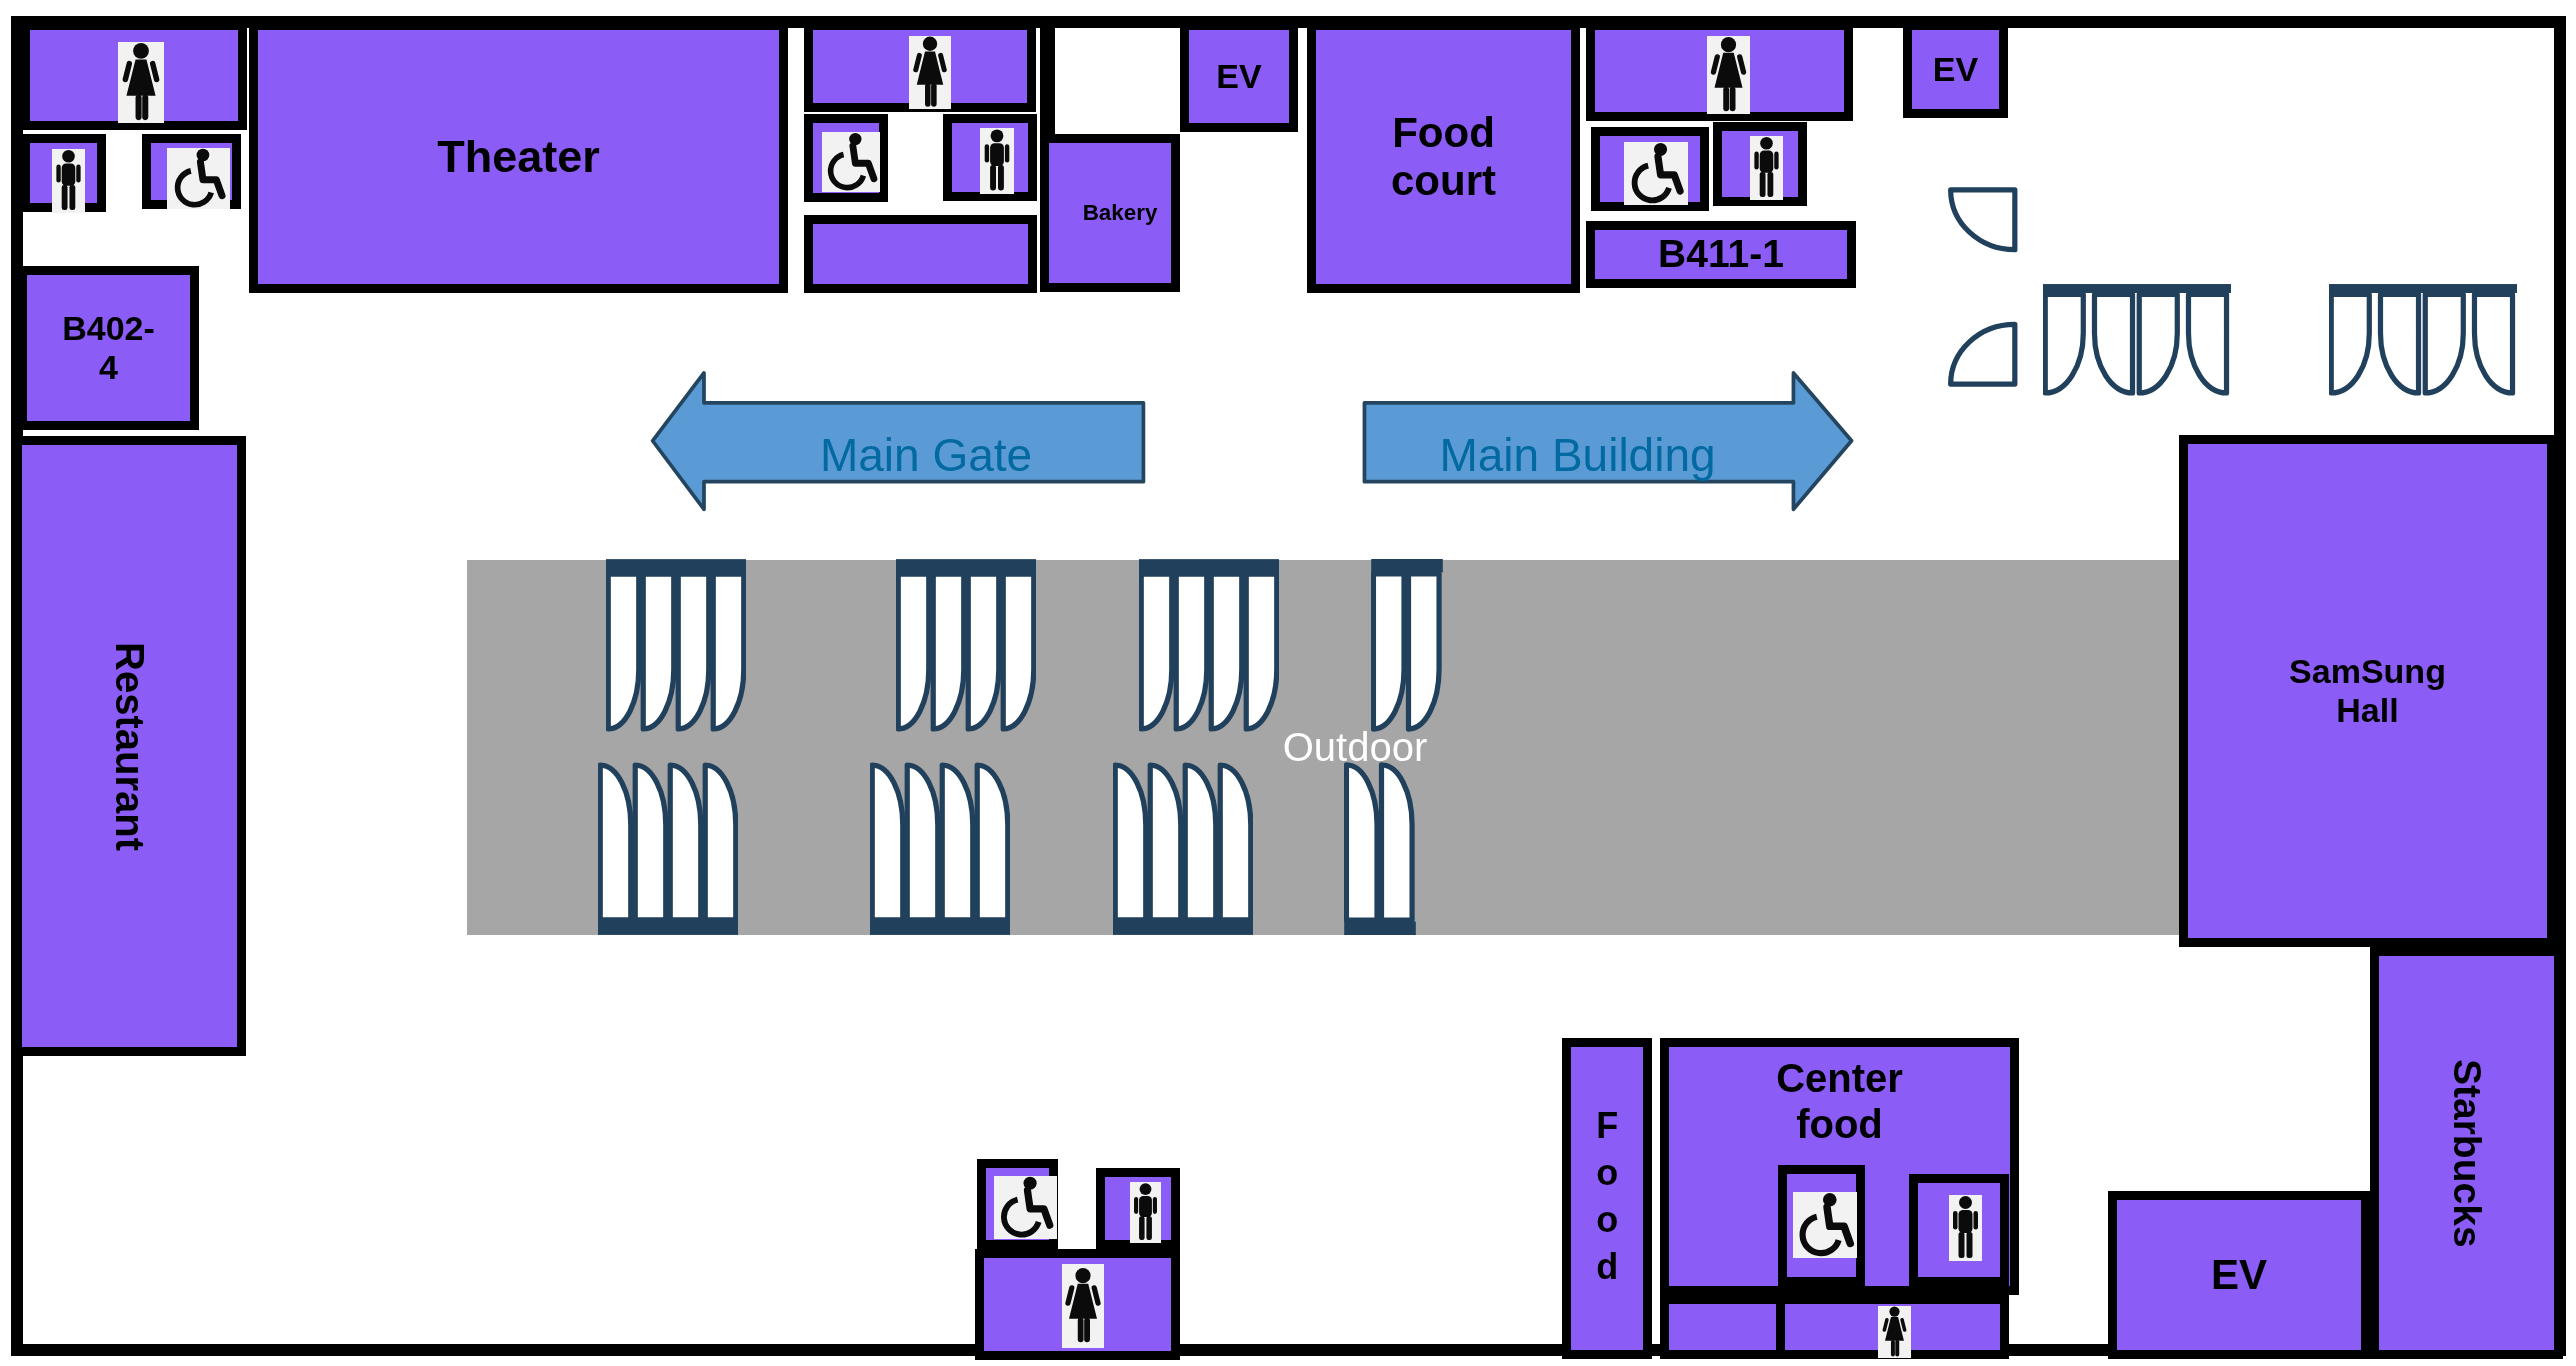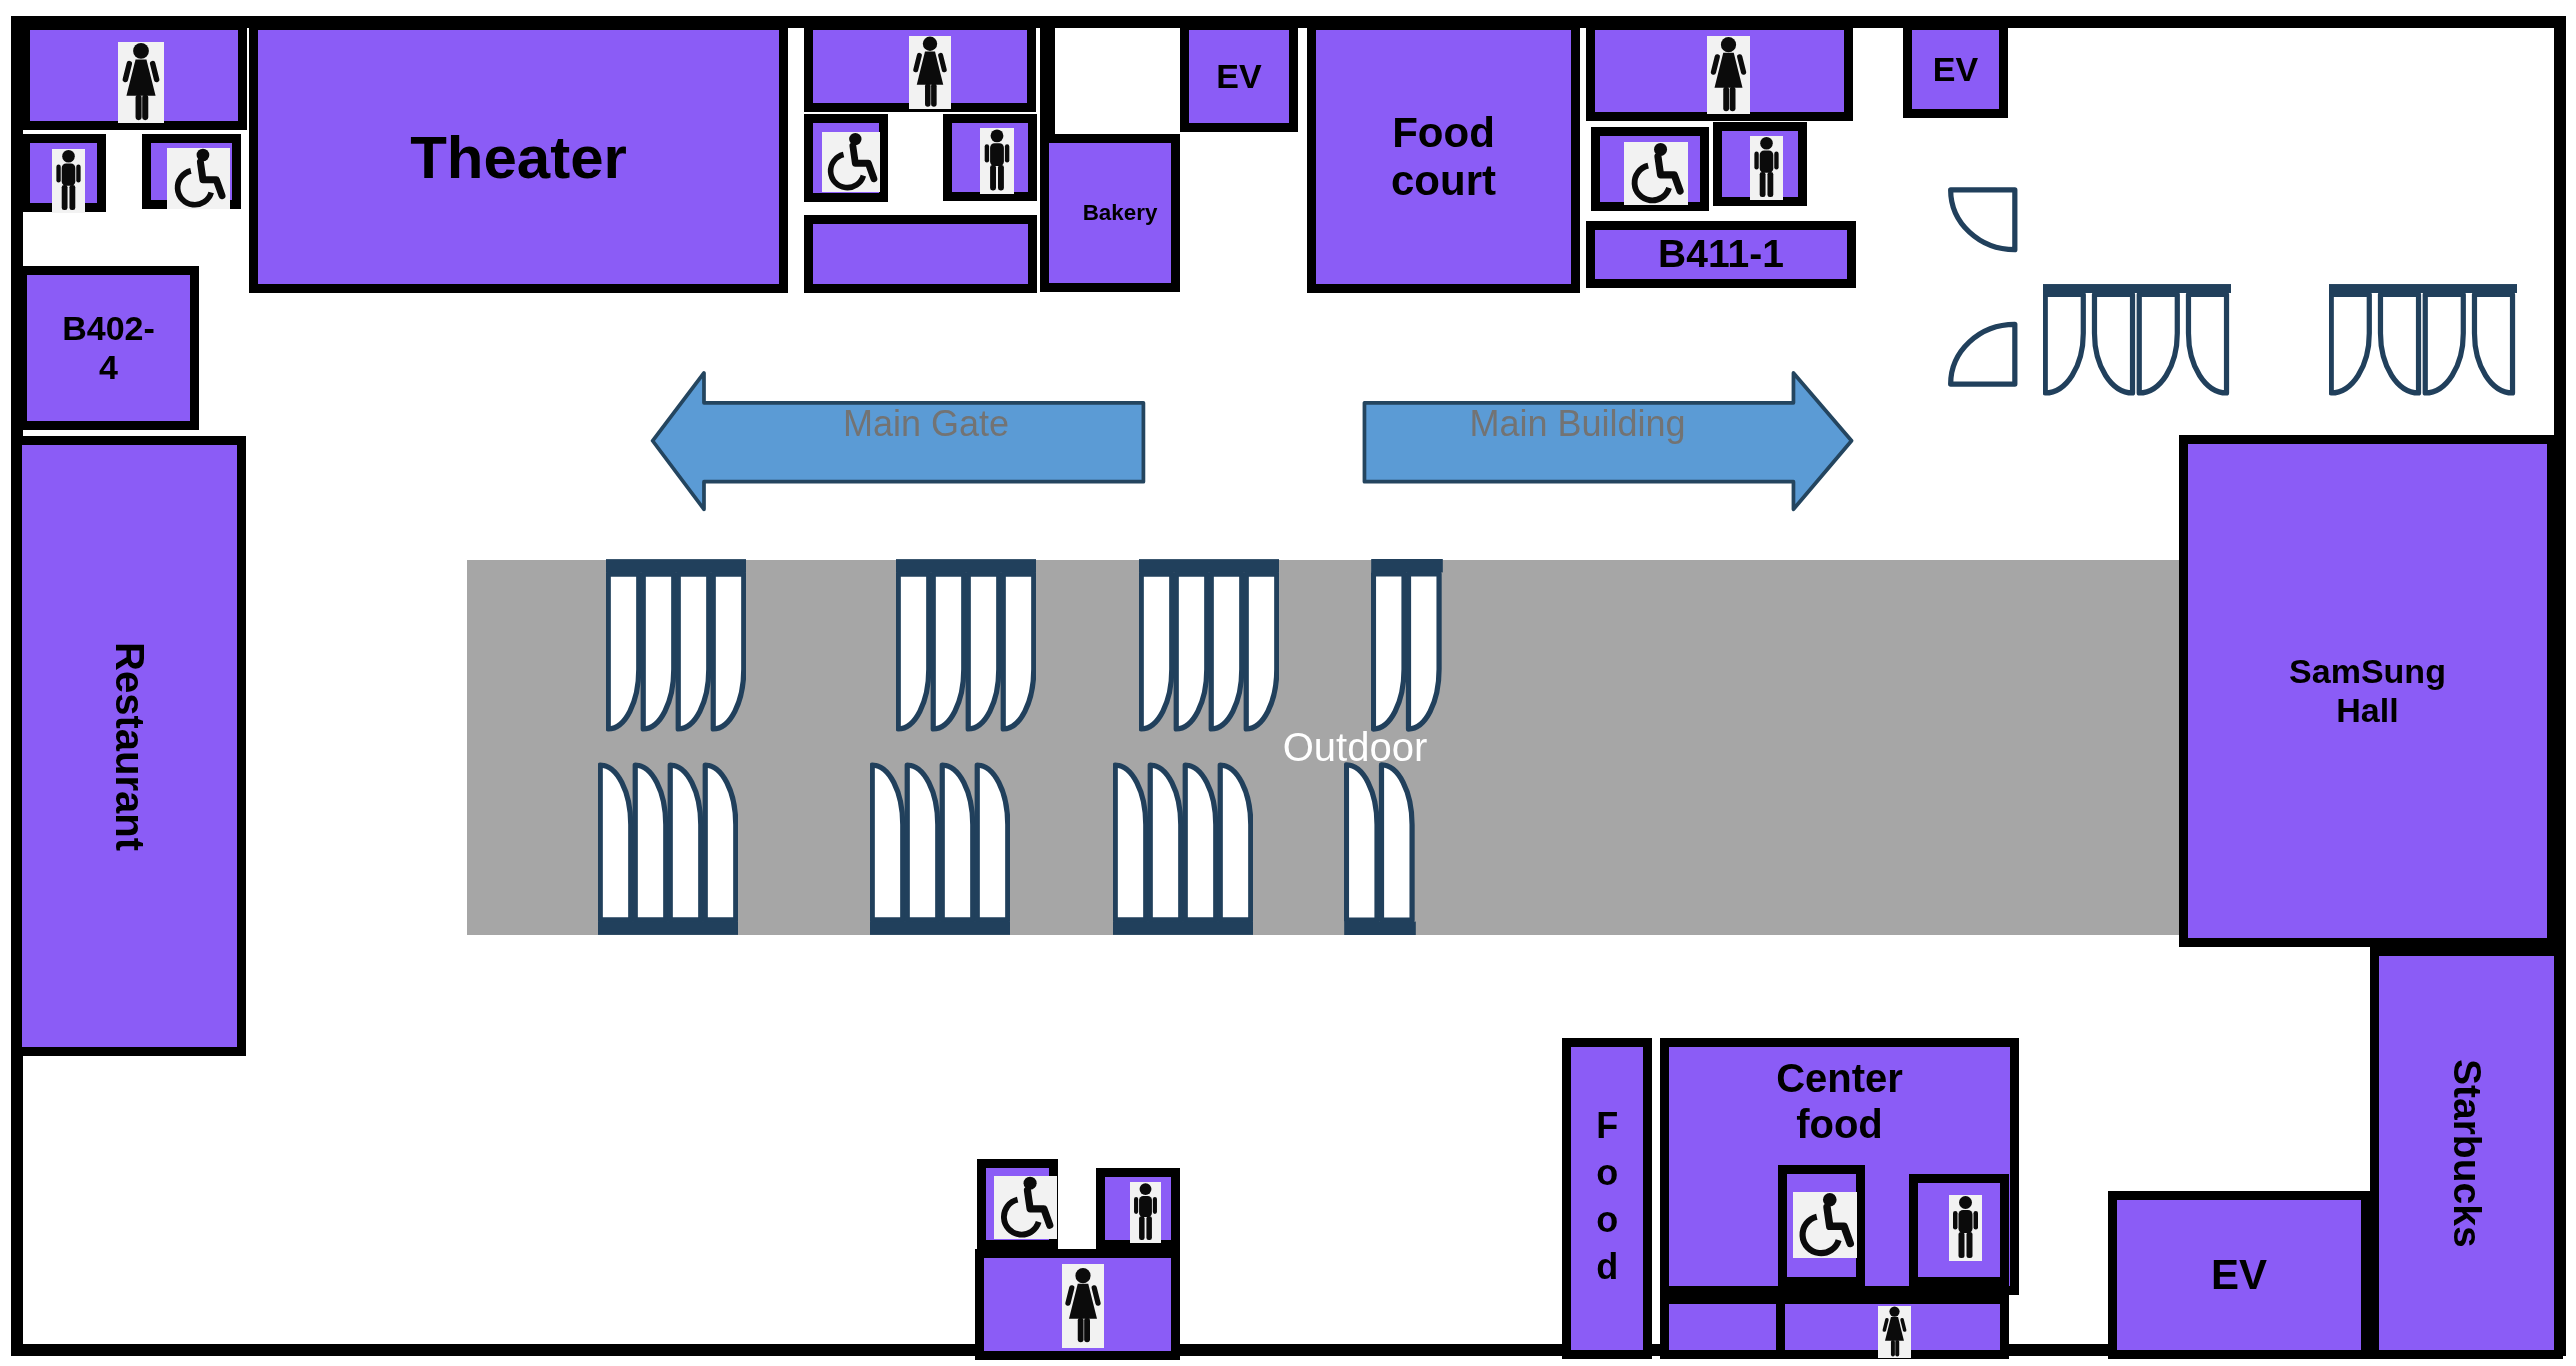--- a/index.html
+++ b/index.html
@@ -16,22 +16,22 @@
   .v-upright{writing-mode:vertical-rl;text-orientation:upright;letter-spacing:6px;}
   .icon{position:absolute;background:#f2f2f2;}
   .icon svg{display:block;width:100%;height:100%;fill:#0b0b0b;}
   .doors{position:absolute;}
   .doors svg{display:block;}
   .door-leaf{fill:#fff;stroke:#21405c;stroke-width:7;stroke-linejoin:round;}
   .door-bar{fill:#21405c;}
   .gray-area{position:absolute;background:#a6a6a6;display:flex;align-items:center;justify-content:center;}
   .gray-label{color:#fff;font-size:40px;font-weight:400;}
   .arrow{position:absolute;}
-  .arrow-label{position:absolute;color:#737373;font-size:36px;font-weight:400;
-        display:flex;align-items:flex-start;justify-content:center;}
+  .arrow-label{position:absolute;color:#0369a1;font-size:46px;font-weight:400;
+        display:flex;align-items:flex-end;justify-content:center;}
 </style>
 </head>
 <body>
 
 <div id="plan">
 
   <svg width="0" height="0" style="position:absolute">
     <defs>
       <symbol id="i-man" viewBox="0 0 60 132">
         <circle cx="30" cy="15" r="13"></circle>
@@ -68,21 +68,21 @@
     <span class="icon" style="left:22.4px;top:6px;width:33px;height:64px;"><svg viewBox="0 0 44 86" width="33" height="64">
           <use href="#i-man"></use>
         </svg></span>
   </div>
   <div class="room" style="left:142px;top:134px;width:99px;height:75px;">
     <span class="icon" style="left:16.4px;top:4.5px;width:63px;height:61px;"><svg viewBox="0 0 84 82" width="63" height="61">
           <use href="#i-access"></use>
         </svg></span>
   </div>
 
-  <div class="room" style="left:249px;top:21px;width:539px;height:272px;font-size:60px;">
+  <div class="room" style="left:249px;top:21px;width:539px;height:272px;font-size:45px;">
     <span>Theater</span>
   </div>
 
   <div class="room" style="left:18px;top:266px;width:181px;height:164px;font-size:34px;">
     <span>B402-
 4</span>
   </div>
 
   <div class="room" style="left:13.4px;top:436px;width:233px;height:620px;font-size:40px;">
     <span class="v-rot">Restaurant</span>

